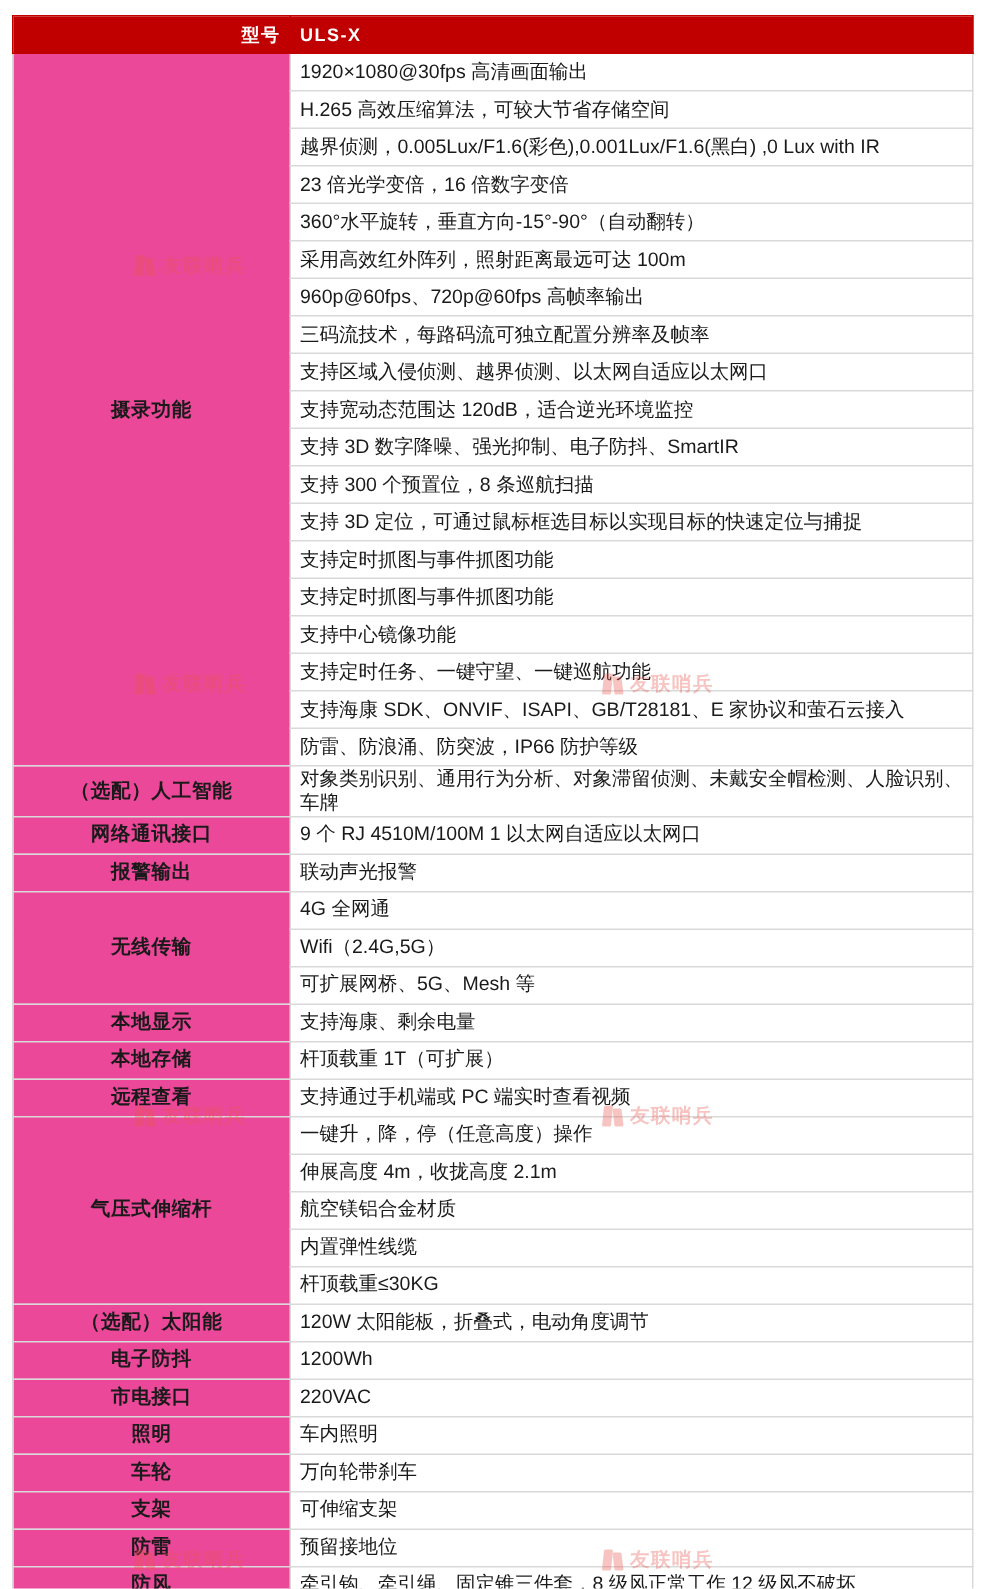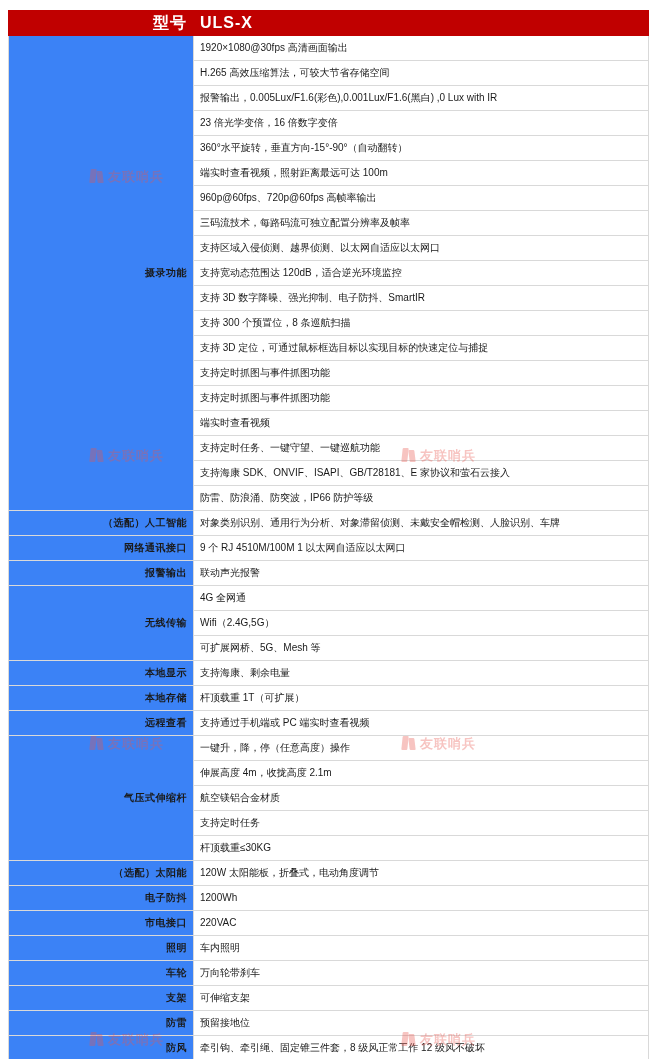--- a/index.html
+++ b/index.html
@@ -20,60 +20,60 @@
     top: 10px;
     width: 641px;
   }
   table.spec {
     border-collapse: collapse;
     width: 641px;
     table-layout: fixed;
   }
   table.spec td {
     border: 1px solid #d9d9d9;
-    font-size: 10px;
+    font-size: 13px;
     color: #1a1a1a;
     padding: 0 6px;
     line-height: 1.25;
     vertical-align: middle;
   }
   td.label {
     width: 172px;
-    text-align: right;
+    text-align: center;
     font-weight: bold;
     letter-spacing: 0.5px;
     color: #111;
-    background: #3b82f6;
+    background: #ec4899;
   }
   td.value {
     text-align: left;
     background: #ffffff;
   }
   tr.header td {
     background: #c00000;
     color: #ffffff;
     font-weight: bold;
     border: 1px solid #c00000;
     height: 24px;
-    font-size: 16px;
+    font-size: 12px;
     letter-spacing: 1px;
   }
   tr.header td.label {
     text-align: right;
   }
   tr.header td.value {
     text-align: left;
   }
   .row-std td { height: 24px; }
 
   
   .wm {
     position: absolute;
     display: flex;
-    align-items: flex-start;
+    align-items: flex-end;
     gap: 3px;
     opacity: 0.34;
     pointer-events: none;
     user-select: none;
   }
   .wm .wm-mark {
     width: 17px;
     height: 17px;
     position: relative;
   }
@@ -121,30 +121,30 @@
         <td class="value">ULS-X</td>
       </tr>
     <tr class="row-std">
           <td class="label" rowspan="19">摄录功能</td>
           <td class="value">1920×1080@30fps 高清画面输出</td>
         </tr>
         <tr class="row-std">
           <td class="value">H.265 高效压缩算法，可较大节省存储空间</td>
         </tr>
         <tr class="row-std">
-          <td class="value">报警输出，0.005Lux/F1.6(彩色),0.001Lux/F1.6(黑白) ,0 Lux with IR</td>
+          <td class="value">越界侦测，0.005Lux/F1.6(彩色),0.001Lux/F1.6(黑白) ,0 Lux with IR</td>
         </tr>
         <tr class="row-std">
           <td class="value">23 倍光学变倍，16 倍数字变倍</td>
         </tr>
         <tr class="row-std">
           <td class="value">360°水平旋转，垂直方向-15°-90°（自动翻转）</td>
         </tr>
         <tr class="row-std">
-          <td class="value">端实时查看视频，照射距离最远可达 100m</td>
+          <td class="value">采用高效红外阵列，照射距离最远可达 100m</td>
         </tr>
         <tr class="row-std">
           <td class="value">960p@60fps、720p@60fps 高帧率输出</td>
         </tr>
         <tr class="row-std">
           <td class="value">三码流技术，每路码流可独立配置分辨率及帧率</td>
         </tr>
         <tr class="row-std">
           <td class="value">支持区域入侵侦测、越界侦测、以太网自适应以太网口</td>
         </tr>
@@ -160,21 +160,21 @@
         <tr class="row-std">
           <td class="value">支持 3D 定位，可通过鼠标框选目标以实现目标的快速定位与捕捉</td>
         </tr>
         <tr class="row-std">
           <td class="value">支持定时抓图与事件抓图功能</td>
         </tr>
         <tr class="row-std">
           <td class="value">支持定时抓图与事件抓图功能</td>
         </tr>
         <tr class="row-std">
-          <td class="value">端实时查看视频</td>
+          <td class="value">支持中心镜像功能</td>
         </tr>
         <tr class="row-std">
           <td class="value">支持定时任务、一键守望、一键巡航功能</td>
         </tr>
         <tr class="row-std">
           <td class="value">支持海康 SDK、ONVIF、ISAPI、GB/T28181、E 家协议和萤石云接入</td>
         </tr>
         <tr class="row-std">
           <td class="value">防雷、防浪涌、防突波，IP66 防护等级</td>
         </tr>
@@ -216,21 +216,21 @@
           <td class="label" rowspan="5">气压式伸缩杆</td>
           <td class="value">一键升，降，停（任意高度）操作</td>
         </tr>
         <tr class="row-std">
           <td class="value">伸展高度 4m，收拢高度 2.1m</td>
         </tr>
         <tr class="row-std">
           <td class="value">航空镁铝合金材质</td>
         </tr>
         <tr class="row-std">
-          <td class="value">支持定时任务</td>
+          <td class="value">内置弹性线缆</td>
         </tr>
         <tr class="row-std">
           <td class="value">杆顶载重≤30KG</td>
         </tr>
         <tr class="row-std">
           <td class="label" rowspan="1">（选配）太阳能</td>
           <td class="value">120W 太阳能板，折叠式，电动角度调节</td>
         </tr>
         <tr class="row-std">
           <td class="label" rowspan="1">电子防抖</td>

